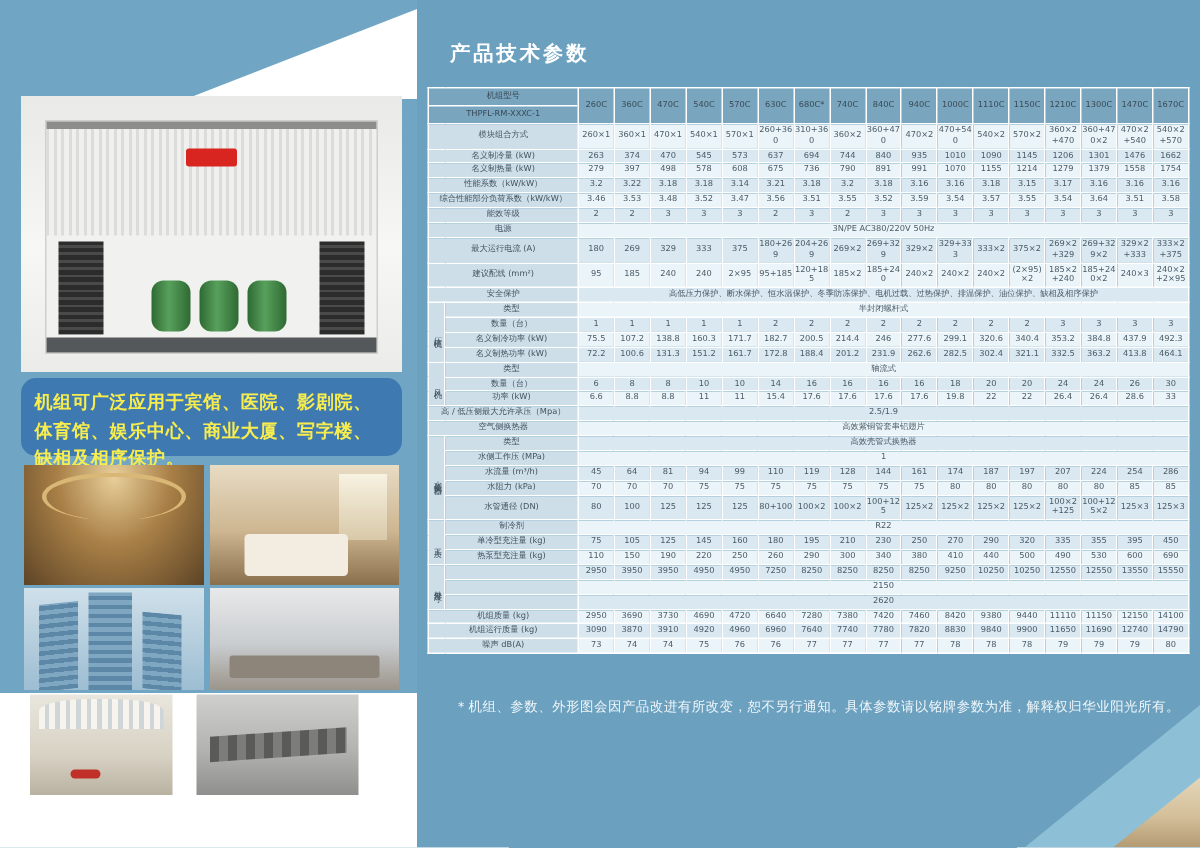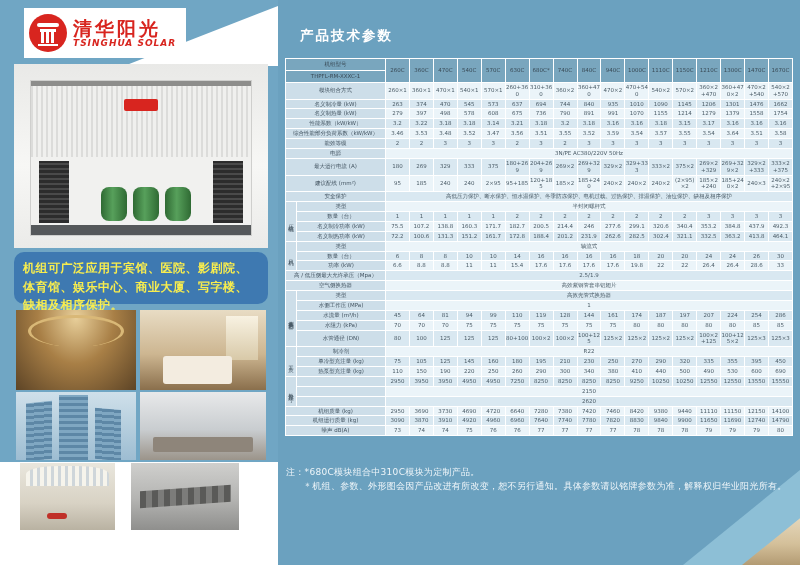--- a/index.html
+++ b/index.html
@@ -104,34 +104,20 @@
 </style>
 </head>
 <body>
 
 <div class="stage">
 
   <div class="left-panel">
     <div class="wedge"></div>
   </div>
 
-  <div class="logo-box">
-    <div class="emblem">
-      <div class="roof"></div>
-        <div class="roof2"></div>
-      <div class="col1"></div>
-        <div class="col2"></div>
-        <div class="col3"></div>
-      <div class="foot"></div>
-    </div>
-    <div class="brand-text">
-      <div class="brand-cn">清华阳光</div>
-      <div class="brand-en">TSINGHUA SOLAR</div>
-    </div>
-  </div>
 
   <div class="product-photo ph">
     <div class="cab">
       <div class="top-edge"></div>
       <div class="fins"></div>
       <div class="plate"></div>
       <div class="grille g1"></div>
         <div class="grille g2"></div>
       <div class="cyl c1"></div>
         <div class="cyl c2"></div>
@@ -704,21 +690,20 @@
               <td>79</td>
               <td>79</td>
               <td>79</td>
               <td>80</td>
             </tr>
           </tbody>
         </table>
     </div>
 
     <div class="notes">
-      <div><span>注：</span><span>*680C模块组合中310C模块为定制产品。</span></div>
       <div class="l2">＊机组、参数、外形图会因产品改进有所改变，恕不另行通知。具体参数请以铭牌参数为准，解释权归华业阳光所有。</div>
     </div>
   </div>
 
   <div class="band"></div>
   <div class="ph-sofa"></div>
 
 </div>
 
 </body></html>

